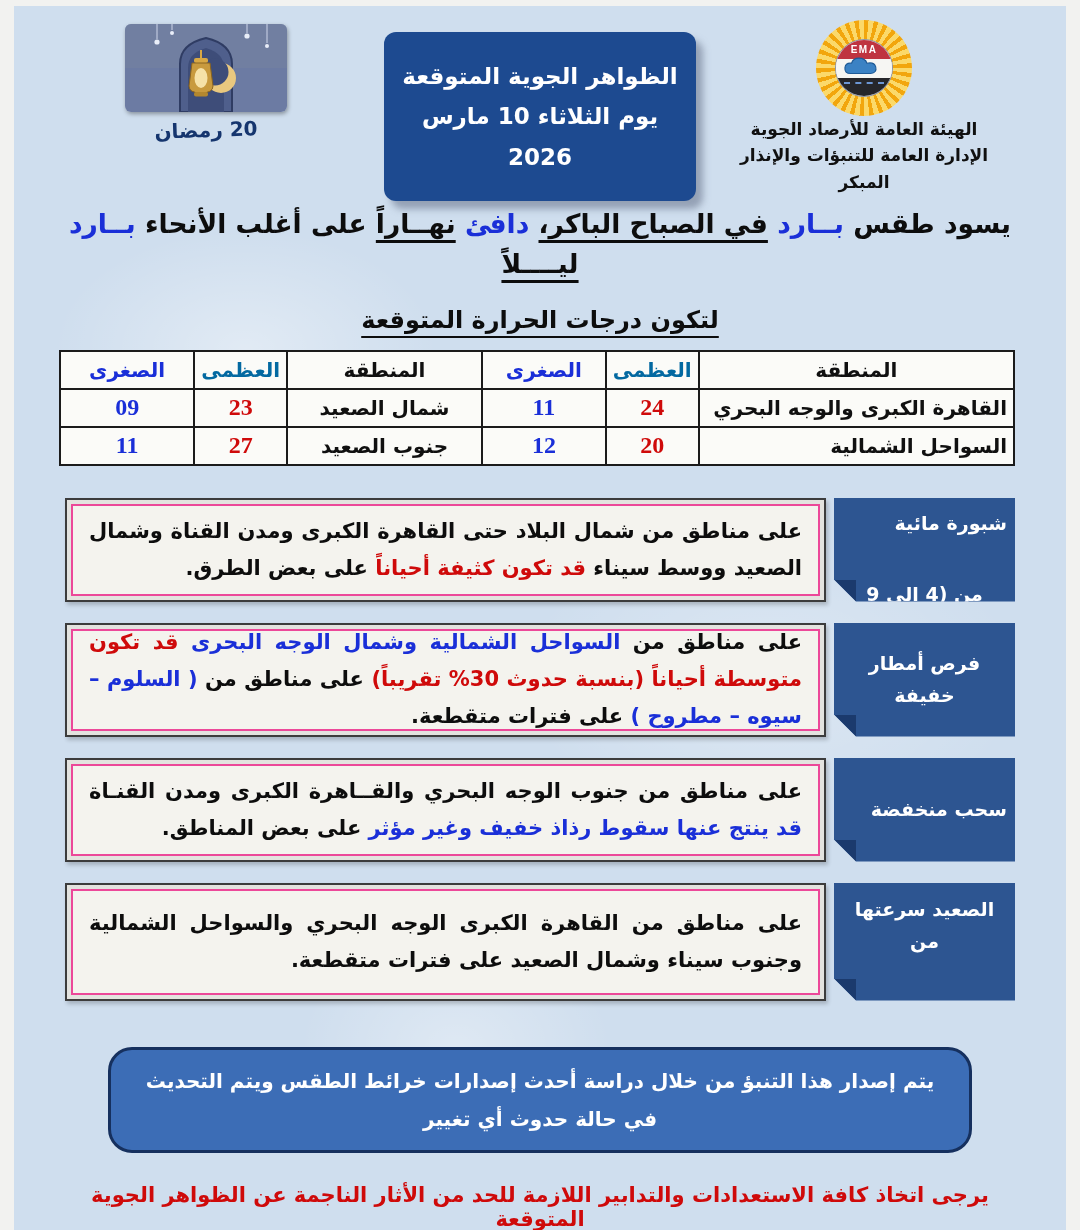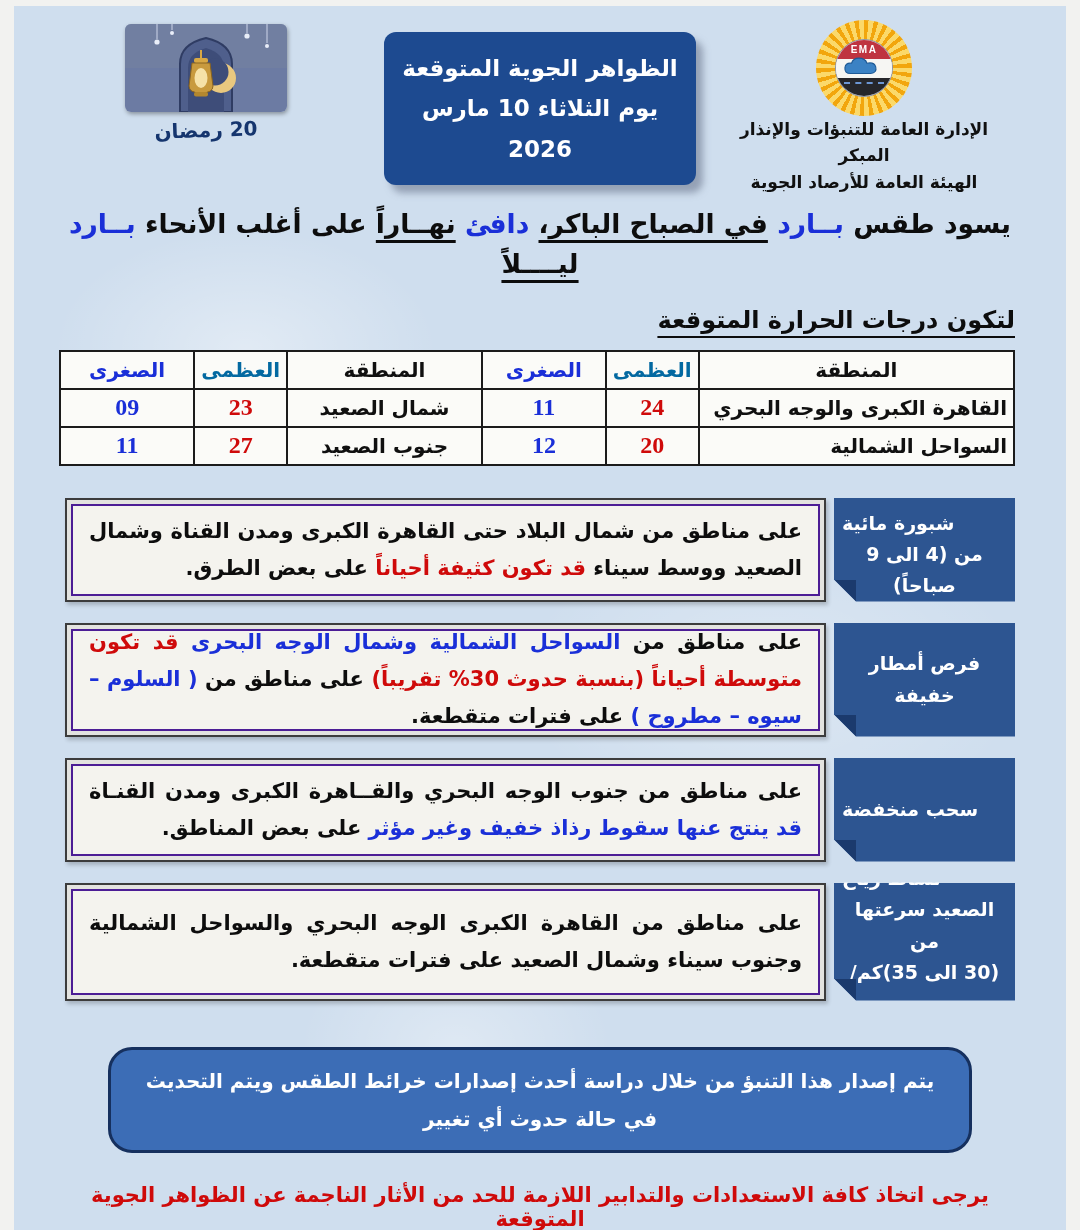--- a/index.html
+++ b/index.html
@@ -13,21 +13,21 @@
       radial-gradient(ellipse 420px 260px at 72% 55%, rgba(255,255,255,.28), transparent 60%),
       radial-gradient(ellipse 260px 190px at 42% 85%, rgba(255,255,255,.32), transparent 60%);
     padding:14px 51px 0 51px;}
   
   .header{position:relative;height:158px}
   .ramadan{position:absolute;right:auto;left:56px;top:4px;width:170px;text-align:center}
   .ramadan-img{width:162px;height:88px;border-radius:6px;overflow:hidden;box-shadow:1px 2px 4px rgba(0,0,0,.35);margin:0 auto}
   .ramadan-caption{margin-top:6px;font-weight:bold;font-size:20px;color:#15356e;transform:rotate(-2deg)}
   .title-box{position:absolute;left:50%;transform:translateX(-50%);top:12px;width:312px;
     background:#1d4a90;border-radius:12px;color:#fff;font-weight:bold;font-size:23px;
-    text-align:center;padding:16px 10px;line-height:1.75;
+    text-align:center;padding:24px 10px;line-height:1.75;
     box-shadow:7px 8px 7px rgba(100,112,134,.55);}
   .org{position:absolute;right:16px;top:0;width:270px;text-align:center}
   .sun{position:relative;width:96px;height:96px;margin:0 auto}
   .rays{position:absolute;inset:0;border-radius:50%;
     background:repeating-conic-gradient(#f2a60d 0deg 5.5deg,#fbd96a 5.5deg 12deg);}
   .globe{position:absolute;left:50%;top:50%;width:58px;height:58px;transform:translate(-50%,-50%);
     border-radius:50%;overflow:hidden;border:1px solid #8a93a8;background:#fff}
   .g-red{height:34%;background:#bf3440;display:flex;align-items:center;justify-content:center}
   .ema-text{color:#fff;font-family:"Liberation Sans",sans-serif;font-weight:bold;font-size:10px;letter-spacing:1.5px}
   .g-white{height:33%;background:#f6f6f3;position:relative}
@@ -35,21 +35,21 @@
   .g-black{height:33%;background:#26262a;position:relative}
   .g-black::after{content:"";position:absolute;left:15%;right:15%;top:4px;border-top:2px dashed #7fb3ff;opacity:.8}
   .org-line{font-weight:bold;font-size:17px;color:#101010;line-height:1.55}
   
   .headline{margin-top:26px;text-align:center;font-weight:bold;font-size:26.5px;color:#0d0d0d;line-height:1.5}
   .seg-black{color:#0d0d0d}
   .seg-blue{color:#1a2fd8}
   .seg-red{color:#cf0a0a}
   .seg-underline{color:#0d0d0d;text-decoration:underline;text-decoration-thickness:2.5px;text-underline-offset:7px}
   
-  .subtitle{margin-top:22px;text-align:right;font-weight:bold;font-size:24px;color:#0d0d0d;
+  .subtitle{margin-top:22px;text-align:center;font-weight:bold;font-size:24px;color:#0d0d0d;
     text-decoration:underline;text-decoration-thickness:2px;text-underline-offset:8px}
   table.temps{width:956px;margin:16px auto 0;border-collapse:collapse;direction:rtl;background:#fbfbf8;
     border:2px solid #1b1b1b}
   table.temps th,table.temps td{border:2px solid #1b1b1b;padding:4px 6px;vertical-align:middle}
   table.temps th{font-size:20px;font-weight:bold;height:38px;text-align:center}
   .h-region{color:#101010}
   .h-max{color:#0369a1}
   .h-min{color:#1a2fd8}
   td.c-region-wide{font-weight:bold;font-size:20px;color:#101010;text-align:right;padding-right:22px;height:38px}
   td.c-region{font-weight:bold;font-size:20px;color:#101010;text-align:center}
@@ -57,27 +57,27 @@
   td.c-min{font-family:"Liberation Serif","DejaVu Serif",serif;font-weight:bold;font-size:24px;color:#1a2fd8;text-align:center}
   
   .info-boxes{margin-top:32px}
   .info-row{display:flex;direction:rtl;margin-bottom:21px}
   .info-row:nth-child(1){height:104px}
   .info-row:nth-child(2){height:114px}
   .info-row:nth-child(3){height:104px}
   .info-row:nth-child(4){height:118px}
   .label-box{position:relative;width:181px;flex:0 0 181px;margin-left:8px;background:#2d5591;color:#fff;
     font-weight:bold;font-size:19px;text-align:center;line-height:1.65;
-    display:flex;flex-direction:column;justify-content:center;align-items:flex-end;padding:6px 8px;
-    clip-path:polygon(0 0,100% 0,100% 100%,22px 100%,0 calc(100% - 22px));}
+    display:flex;flex-direction:column;justify-content:center;align-items:flex-start;padding:6px 8px;
+    clip-path:polygon(0 0,100% 0,100% 100%,22px 100%,0 calc(100% - 22px));gap:40px;}
   .info-row:nth-child(1) .label-box{justify-content:flex-start;padding-top:10px}
   .label-fold{position:absolute;left:0;bottom:0;width:22px;height:22px;background:#1b3a6d;
     clip-path:polygon(0 0,100% 0,100% 100%)}
   .content-outer{flex:1;background:#e3e3df;border:2px solid #3c3c3c;padding:4px;box-shadow:2px 3px 4px rgba(0,0,0,.2)}
-  .content-inner{height:100%;background:#f4f3ee;border:2px solid #4c1d95;padding:8px 16px;
+  .content-inner{height:100%;background:#f4f3ee;border:2px solid #ec4899;padding:8px 16px;
     font-weight:bold;font-size:21px;line-height:1.75;text-align:justify;color:#111;
     display:flex;flex-direction:column;justify-content:center}
   
   .note-box{width:864px;margin:46px auto 0;background:#3c6db6;border:3px solid #16305e;border-radius:24px;
     color:#fff;font-weight:bold;font-size:20px;text-align:center;line-height:1.9;padding:12px 24px}
   .warning{margin-top:30px;text-align:center;font-weight:bold;font-size:21px;color:#cf0a0a}
 </style>
 </head>
 <body>
 
@@ -126,22 +126,22 @@
               <span class="ema-text">EMA</span>
             </div>
             <div class="g-white">
               <svg class="cloud-svg" width="44" height="22" viewBox="0 0 60 26">
                 <path d="M12 22 q-9 0 -8 -8 q1 -7 9 -6 q2 -7 10 -7 q9 0 11 7 q10 -2 12 5 q2 8 -7 9 z" fill="#3b82c4" stroke="#1e5a96" stroke-width="1.5"></path>
               </svg>
             </div>
             <div class="g-black"></div>
           </div>
         </div>
+        <div class="org-line">الهيئة العامة للأرصاد الجوية</div>
         <div class="org-line">الإدارة العامة للتنبؤات والإنذار المبكر</div>
-        <div class="org-line">الهيئة العامة للأرصاد الجوية</div>
       </div>
     </div>
 
     <div class="headline" id="headline"><span class="seg-black">يسود طقس </span><span class="seg-blue">بــارد</span><span class="seg-black"> </span><span class="seg-underline">في الصباح الباكر،</span><span class="seg-black"> </span><span class="seg-blue">دافئ</span><span class="seg-black"> </span><span class="seg-underline">نهــاراً</span><span class="seg-black"> على أغلب الأنحاء </span><span class="seg-blue">بــارد</span><span class="seg-black"> </span><span class="seg-underline">ليــــلاً</span></div>
 
     <div class="subtitle">لتكون درجات الحرارة المتوقعة</div>
     <table class="temps">
       <colgroup>
         <col style="width:33.2%">
           <col style="width:9.6%">

